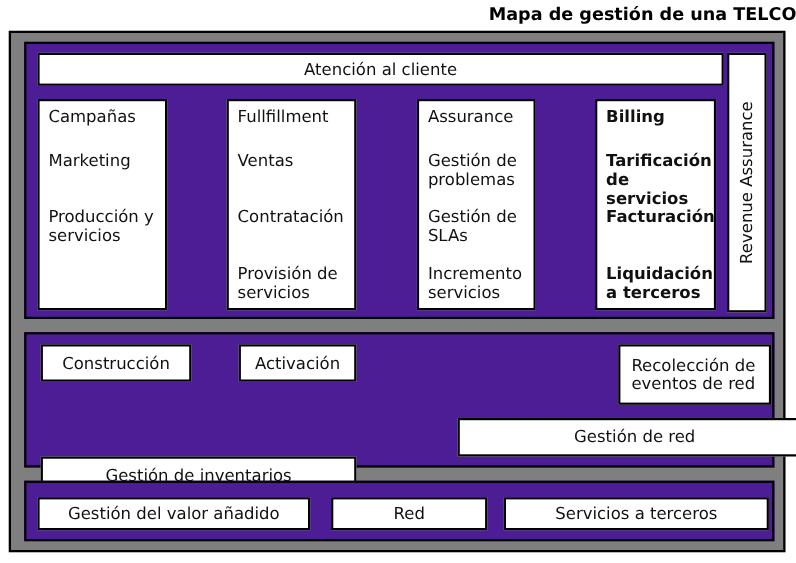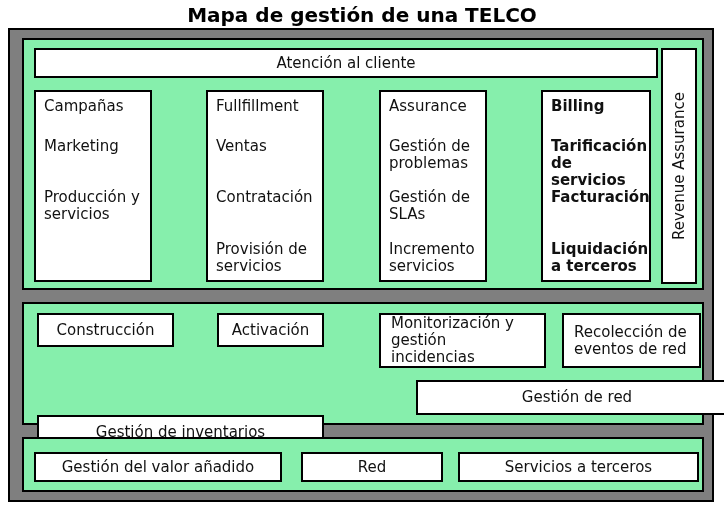--- a/index.html
+++ b/index.html
@@ -6,29 +6,29 @@
   html, body { background: #ffffff; }
   body {
     width: 724px; height: 512px;
     font-family: "DejaVu Sans", "Liberation Sans", sans-serif;
     color: #111111;
     position: relative;
     overflow: hidden;
   }
   .title {
     position: absolute; left: 0; top: 3px; width: 724px;
-    text-align: center; font-size: 20px; font-weight: bold; color: #000;
+    text-align: right; font-size: 16px; font-weight: bold; color: #000;
   }
   .outer {
     position: absolute; left: 8px; top: 28px; width: 706px; height: 474px;
     background: #7f7f7f; border: 2px solid #000;
   }
   .panel {
     position: absolute; left: 12px; width: 682px;
-    background: #86efac; border: 2px solid #000;
+    background: #4c1d95; border: 2px solid #000;
   }
   .panel1 { top: 8px;   height: 252px; }
   .panel2 { top: 272px; height: 123px; }
   .panel3 { top: 407px; height: 55px; }
   .box {
     position: absolute; background: #ffffff; border: 2px solid #000;
     font-size: 15px; line-height: 17px;
   }
   .center { display: flex; align-items: center; justify-content: center; text-align: center; }
   .leftpad { display: flex; align-items: center; padding: 0 10px; text-align: left; }
@@ -102,21 +102,20 @@
       <div class="slot1">Billing</div>
       <div class="slot2">Tarificación de servicios</div>
       <div class="slot3">Facturación</div>
       <div>Liquidación a terceros</div>
     </div>
   </div>
 
   <div class="panel panel2">
     <div class="box construccion center">Construcción</div>
     <div class="box activacion center">Activación</div>
-    <div class="box monitorizacion leftpad">Monitorización y gestión incidencias</div>
     <div class="box recoleccion leftpad">Recolección de eventos de red</div>
     <div class="box inventarios center">Gestión de inventarios</div>
     <div class="box gestionred center">Gestión de red</div>
   </div>
 
   <div class="panel panel3">
     <div class="box valor center">Gestión del valor añadido</div>
     <div class="box redbox center">Red</div>
     <div class="box terceros center">Servicios a terceros</div>
   </div>

